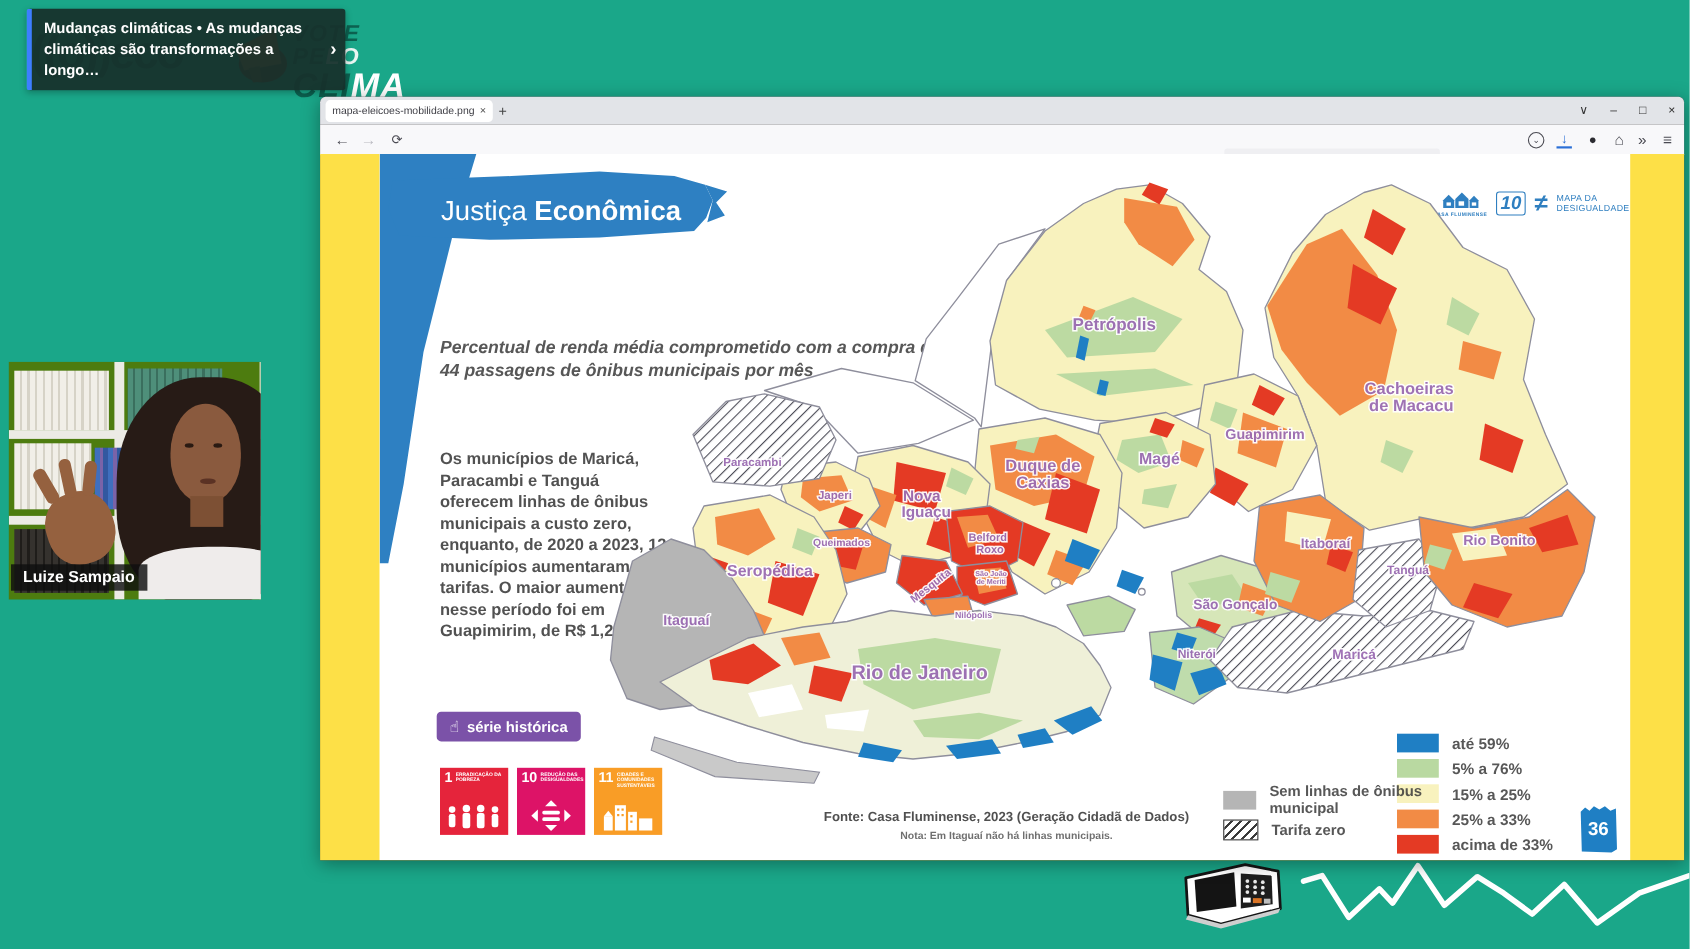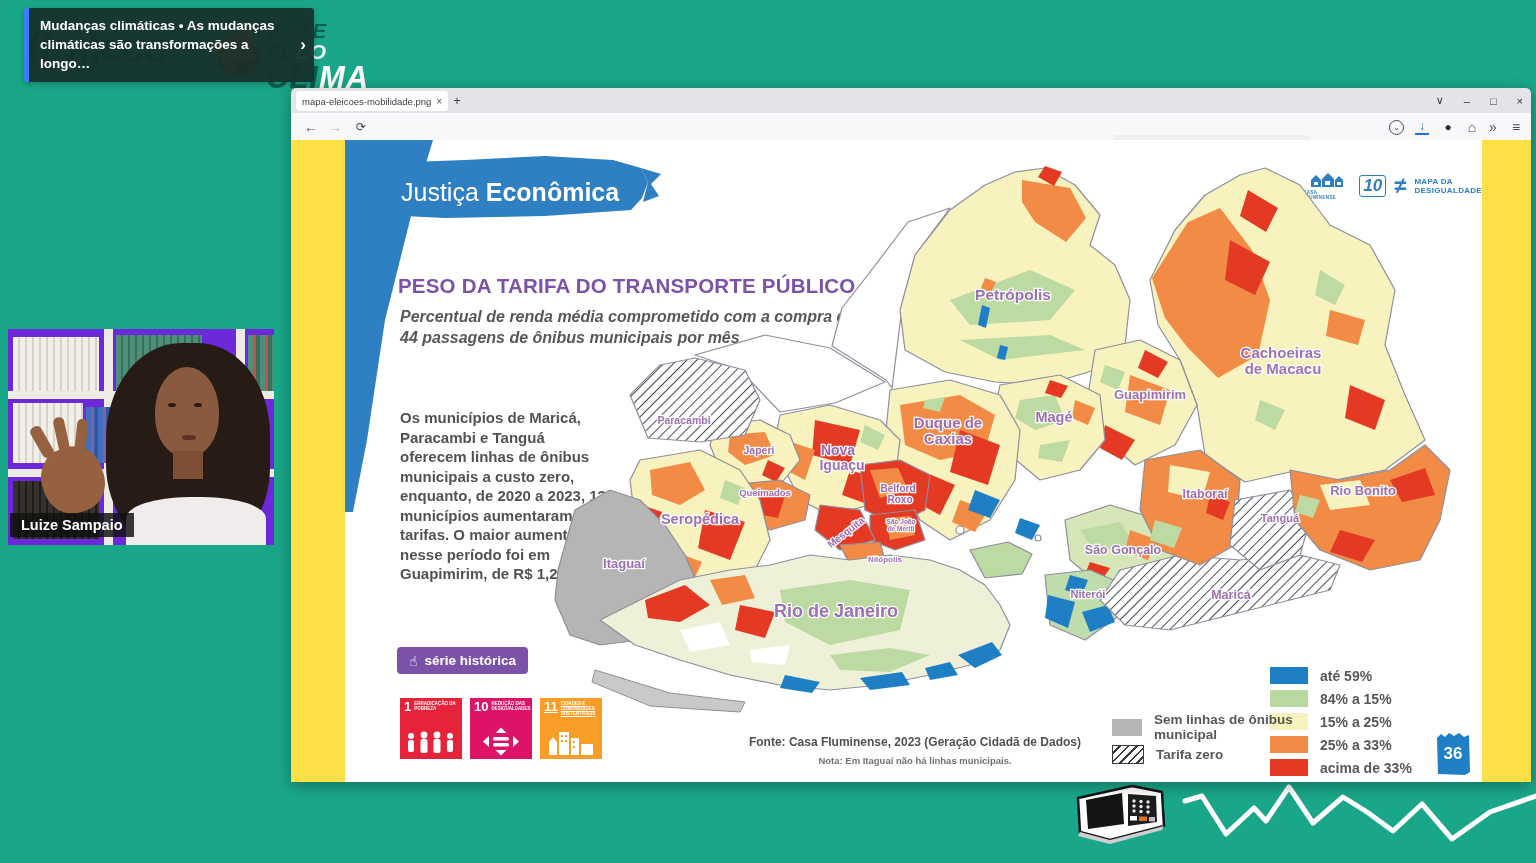--- a/index.html
+++ b/index.html
@@ -16,21 +16,21 @@
   .vote .l2{font-size:31px;color:#0C6150;letter-spacing:1px;}
   .vote .l2 .wh{color:#ffffff;}
 
   
   .caption{position:absolute;left:24px;top:8px;width:248px;z-index:2;background:rgba(23,49,44,.95);
     border-left:5px solid #3D7EFF;border-radius:3px;padding:8px 26px 9px 11px;color:#fff;
     font-size:13.5px;font-weight:bold;line-height:19px;box-shadow:0 2px 6px rgba(0,0,0,.25);}
   .caption .chev{position:absolute;right:8px;top:50%;transform:translateY(-55%);font-size:17px;font-weight:bold;color:#fff;cursor:pointer;}
 
   
-  .webcam{position:absolute;left:8px;top:329px;width:229px;height:216px;background:#6d28d9;overflow:hidden;z-index:1;padding-left:37px;}
+  .webcam{position:absolute;left:8px;top:329px;width:229px;height:216px;background:#4d7c0f;overflow:hidden;z-index:1;}
   .webcam .post{position:absolute;background:#ecebe5;}
   .webcam .shelf{position:absolute;left:0;width:100%;height:8px;background:#ecebe5;}
   .books{position:absolute;}
   .bk-white{background:repeating-linear-gradient(90deg,#f1efe8 0 5px,#d6d3c7 5px 7px);}
   .bk-green{background:repeating-linear-gradient(90deg,#4e8f7a 0 5px,#3a6f5e 5px 7px);}
   .bk-mix{background:repeating-linear-gradient(90deg,#4e8f7a 0 5px,#c4524e 5px 8px,#3a6f5e 8px 12px);}
   .bk-blue{background:repeating-linear-gradient(90deg,#3f6fbe 0 5px,#7a63a8 5px 8px,#3258a0 8px 12px);}
   .bk-dark{background:repeating-linear-gradient(90deg,#35322e 0 5px,#1f1d1a 5px 7px);}
   .hair{position:absolute;left:98px;top:14px;width:164px;height:208px;background:#271b16;border-radius:46% 44% 40% 42%;}
   .face{position:absolute;left:147px;top:38px;width:64px;height:90px;background:#8a5a3e;border-radius:50% 50% 46% 46%;}
@@ -92,21 +92,21 @@
   .sdg .top{display:flex;padding:3px 3px 0 4px;gap:3px;align-items:flex-start;}
   .sdg .num{font-size:13px;font-weight:bold;line-height:12px;}
   .sdg .lb{font-size:4.5px;font-weight:bold;line-height:5px;text-transform:uppercase;}
   .sdg svg{position:absolute;bottom:3px;left:50%;transform:translateX(-50%);}
 
   .logos{position:absolute;left:958px;top:32px;display:flex;align-items:center;gap:8px;color:#2F7FC0;}
   .logos .casa{display:flex;flex-direction:column;align-items:center;line-height:5px;}
   .logos .casa .cap{font-size:4.5px;font-weight:bold;letter-spacing:.4px;margin-top:2px;}
   .logos .ten{font-size:17px;font-weight:bold;font-style:italic;border:1.6px solid #2F7FC0;border-radius:3px;padding:0 3px;}
   .logos .neq{font-size:22px;font-weight:bold;}
-  .logos .mapa{font-size:8px;font-weight:bold;line-height:9px;letter-spacing:.3px;}
+  .logos .mapa{font-size:8px;font-weight:normal;line-height:9px;letter-spacing:.3px;}
 
   
   .lg-row{position:absolute;display:flex;align-items:center;gap:12px;}
   .lg-sw{width:38px;height:17px;}
   .lg-tx{font-size:14px;color:#3A3A3A;font-weight:bold;opacity:.85;}
   .sw-blue{background:#1F7FC4;} .sw-green{background:#B9D9A1;} .sw-yellow{background:#F8F2BE;}
   .sw-orange{background:#F28B45;} .sw-red{background:#E43A24;}
   .sw-gray{width:30px;height:17px;background:#b5b5b5;}
   .sw-hatch{width:30px;height:17px;border:1.5px solid #3a3a3a;
     background:repeating-linear-gradient(135deg,#fff 0 4px,#3a3a3a 4px 6px);}
@@ -214,21 +214,20 @@
     <div class="content">
       <div class="slide">
 
         <svg class="ribbon-svg" width="330" height="400" viewBox="0 0 330 400">
           <polygon points="0,0 88,0 70,60 40,180 22,300 8,372 0,372" fill="#2E80C2"></polygon>
           <polygon points="12,24 120,20 200,16 268,20 296,28 303,42 297,58 286,70 200,76 100,78 18,74 8,50" fill="#2E80C2"></polygon>
           <polygon points="296,28 316,34 306,44 314,56 298,62 303,42" fill="#2E80C2"></polygon>
         </svg>
         <div class="banner-title"><span>Justiça </span><span class="bd">Econômica</span></div>
 
-        <div class="slide-title">PESO DA TARIFA DO TRANSPORTE PÚBLICO</div>
         <div class="subtitle">
           <div>Percentual de renda média comprometido com a compra de</div>
           <div>44 passagens de ônibus municipais por mês</div>
         </div>
         <div class="bodytext">Os municípios de Maricá, Paracambi e Tanguá oferecem linhas de ônibus municipais a custo zero, enquanto, de 2020 a 2023, 12 municípios aumentaram suas tarifas. O maior aumento nesse período foi em Guapimirim, de R$ 1,20.</div>
 
         <div class="serie-btn">
           <span class="hand">☝</span>
           <span>série histórica</span>
         </div>
@@ -260,21 +259,21 @@
             <g fill="#fff">
                 <rect x="12" y="11" width="16" height="3.4" rx="1.5"></rect>
                 <rect x="12" y="17" width="16" height="3.4" rx="1.5"></rect>
                 <polygon points="8,10 8,21 2,15.5"></polygon>
                 <polygon points="32,10 32,21 38,15.5"></polygon>
                 <polygon points="14.5,7 25.5,7 20,1.5"></polygon>
                 <polygon points="14.5,24 25.5,24 20,29.5"></polygon>
               </g>
           </svg>
         </div>
-        <div class="sdg" style="left:195px;background:#F99D26;text-decoration:underline;">
+        <div class="sdg" style="left:195px;background:#F99D26;">
           <div class="top">
               <span class="num">11</span>
               <span class="lb">CIDADES E COMUNIDADES SUSTENTÁVEIS</span>
             </div>
           <svg width="48" height="28" viewBox="0 0 48 28">
             <g fill="#fff">
                 <rect x="2" y="14" width="8" height="13"></rect>
                 <rect x="12" y="4" width="10" height="23"></rect>
                 <rect x="24" y="10" width="8" height="17"></rect>
                 <rect x="34" y="16" width="12" height="11"></rect>
@@ -467,21 +466,21 @@
           <text class="lbl" x="750" y="372" font-size="11">Tanguá</text>
           <text class="lbl" x="833" y="345" font-size="13">Rio Bonito</text>
         </svg>
 
         <div class="lg-row" style="left:925px;top:527px;">
             <div class="lg-sw sw-blue"></div>
             <span class="lg-tx">até 59%</span>
           </div>
         <div class="lg-row" style="left:925px;top:550px;">
             <div class="lg-sw sw-green"></div>
-            <span class="lg-tx">84% a 15%</span>
+            <span class="lg-tx">5% a 76%</span>
           </div>
         <div class="lg-row" style="left:925px;top:573px;">
             <div class="lg-sw sw-yellow"></div>
             <span class="lg-tx">15% a 25%</span>
           </div>
         <div class="lg-row" style="left:925px;top:596px;">
             <div class="lg-sw sw-orange"></div>
             <span class="lg-tx">25% a 33%</span>
           </div>
         <div class="lg-row" style="left:925px;top:619px;">

